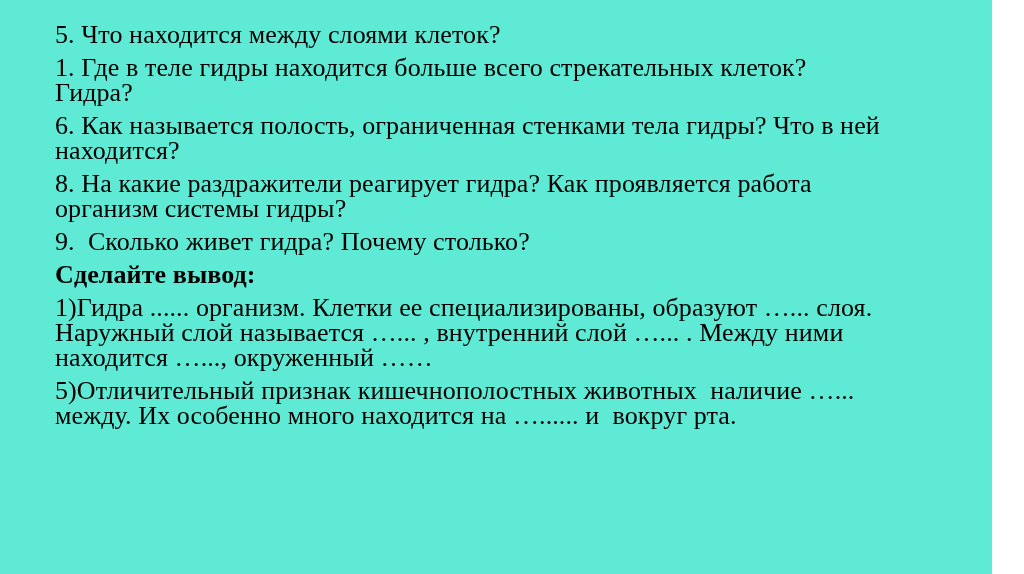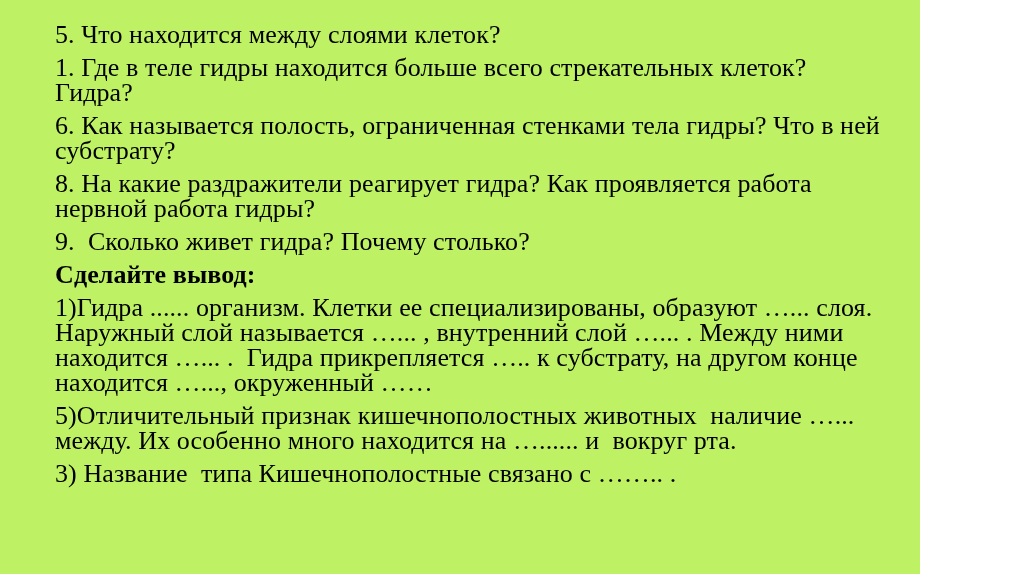--- a/index.html
+++ b/index.html
@@ -9,24 +9,24 @@
   }
   body {
     width: 1024px;
     height: 574px;
     overflow: hidden;
     font-family: "Liberation Serif", "DejaVu Serif", serif;
     color: #000000;
   }
   .slide {
     box-sizing: border-box;
-    width: 920px;
+    width: 992px;
     height: 574px;
     padding: 22px 30px 0 55px;
-    background: #bef264;
+    background: #5eead4;
   }
   .para {
     margin: 0 0 8px 0;
   }
   .line {
     font-size: 26px;
     line-height: 25px;
     white-space: pre;      
     letter-spacing: 0.1px;
   }
@@ -43,45 +43,41 @@
     <div class="line">5. Что находится между слоями клеток?</div>
   </div>
 
   <div class="para">
     <div class="line">1. Где в теле гидры находится больше всего стрекательных клеток?</div>
     <div class="line">Гидра?</div>
   </div>
 
   <div class="para">
     <div class="line">6. Как называется полость, ограниченная стенками тела гидры? Что в ней</div>
-    <div class="line">субстрату?</div>
+    <div class="line">находится?</div>
   </div>
 
   <div class="para">
     <div class="line">8. На какие раздражители реагирует гидра? Как проявляется работа</div>
-    <div class="line">нервной работа гидры?</div>
+    <div class="line">организм системы гидры?</div>
   </div>
 
   <div class="para">
     <div class="line">9.  Сколько живет гидра? Почему столько?</div>
   </div>
 
   <div class="para heading">
     <div class="line">Сделайте вывод:</div>
   </div>
 
   <div class="para">
     <div class="line">1)Гидра ...... организм. Клетки ее специализированы, образуют …... слоя.</div>
     <div class="line">Наружный слой называется …... , внутренний слой …... . Между ними</div>
-    <div class="line">находится …... .  Гидра прикрепляется ….. к субстрату, на другом конце</div>
     <div class="line">находится …..., окруженный ……</div>
   </div>
 
   <div class="para">
     <div class="line">5)Отличительный признак кишечнополостных животных  наличие …...</div>
     <div class="line">между. Их особенно много находится на …...... и  вокруг рта.</div>
   </div>
 
-  <div class="para">
-    <div class="line">3) Название  типа Кишечнополостные связано с …….. .</div>
-  </div>
 
 </div>
 
 </body></html>

